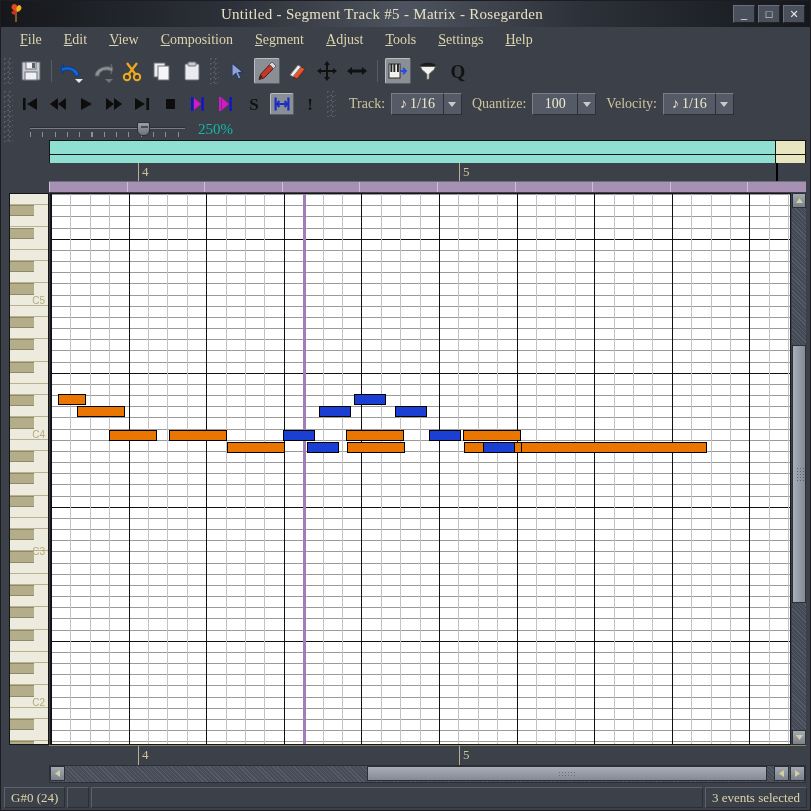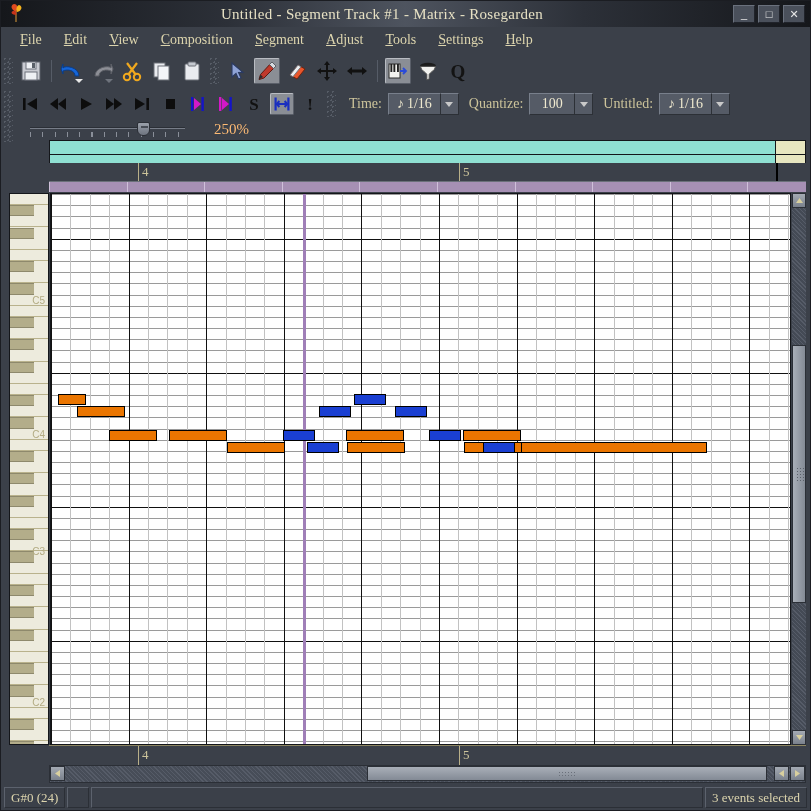--- a/index.html
+++ b/index.html
@@ -97,21 +97,21 @@
   #sliderwrap { position:relative; width:155px; height:16px; margin-left:14px; flex:0 0 auto; }
   #slidertrack { position:absolute; left:0; top:6px; width:155px; height:2px;
                  background:#777d88; border-top:1px solid #2b2f36; }
   #sliderticks { position:absolute; left:0; top:11px; width:155px; height:5px;
     background-image:repeating-linear-gradient(to right,#8a8f99 0 1px,transparent 1px 12.3px); }
   #sliderthumb { position:absolute; left:107px; top:1px; width:13px; height:14px;
                  background:linear-gradient(to bottom,#9aa0aa,#6e747f);
                  border:1px solid #2b2f36; border-radius:2px 2px 6px 6px; }
   #sliderthumb:after { content:""; position:absolute; left:3px; top:3px;
                  width:7px; height:2px; background:#474c55; }
-  #zoompct { color:#fdba74; font-size:15px; margin-left:29px; }
+  #zoompct { color:#14b8a6; font-size:15px; margin-left:13px; }
 
   
   #panner { position:absolute; left:48px; top:139px; width:757px; height:28px;
             background:#e7e6c0; border:1px solid #14161a; }
   #pannerfill { position:absolute; left:0; top:0; height:100%;
                 background:#8fe0d2; border-right:1px solid #14161a; }
   #pannerline { position:absolute; left:0; top:13px; width:100%; height:1px; background:#14161a; }
 
   
   #topruler { position:absolute; left:48px; top:162px; width:757px; height:19px;
@@ -189,21 +189,21 @@
 
   <div id="titlebar">
     <div class="tb-icon">
       <svg width="26" height="22" viewBox="0 0 26 22">
         <path d="M11 19 L11 8" stroke="#7a5a2a" stroke-width="2" fill="none"></path>
         <path d="M11 9 C6 7 5 2 9 1 C13 1 13 6 11 9 Z" fill="#e04a20"></path>
         <path d="M12 9 C17 8 18 3 14 2 C11 3 11 7 12 9 Z" fill="#f5b21c"></path>
         <path d="M11 12 C7 12 5 9 8 8 C11 8 12 10 11 12 Z" fill="#c8341a"></path>
       </svg>
     </div>
-    <div class="tb-title">Untitled  -  Segment Track #1  -  Matrix  -  Rosegarden</div>
+    <div class="tb-title">Untitled  -  Segment Track #5  -  Matrix  -  Rosegarden</div>
     <div class="winbtns">
       <div class="winbtn">_</div>
       <div class="winbtn">□</div>
       <div class="winbtn">✕</div>
     </div>
   </div>
 
   <div id="menubar">
       <div class="menu-item"><span class="acc">F</span>ile</div>
       <div class="menu-item"><span class="acc">E</span>dit</div>
@@ -380,40 +380,40 @@
       </svg>
     </div>
     <div class="tbtn tb2">
       <svg width="20" height="16" viewBox="0 0 20 16">
         <text x="10" y="14" font-family="Liberation Serif, serif" font-size="17" font-weight="bold" fill="#111" text-anchor="middle">!</text>
       </svg>
     </div>
 
     <div class="grip"></div>
 
-    <span class="lbl">Time:</span>
+    <span class="lbl">Track:</span>
     <div class="combo">
       <div class="cval">
         <span>♪</span>
         <span>1/16</span>
       </div>
       <div class="cbtn">
         <i></i>
       </div>
     </div>
 
     <span class="lbl">Quantize:</span>
     <div class="combo">
       <div class="cval">100</div>
       <div class="cbtn">
         <i></i>
       </div>
     </div>
 
-    <span class="lbl">Untitled:</span>
+    <span class="lbl">Velocity:</span>
     <div class="combo">
       <div class="cval">
         <span>♪</span>
         <span>1/16</span>
       </div>
       <div class="cbtn">
         <i></i>
       </div>
     </div>
   </div>

